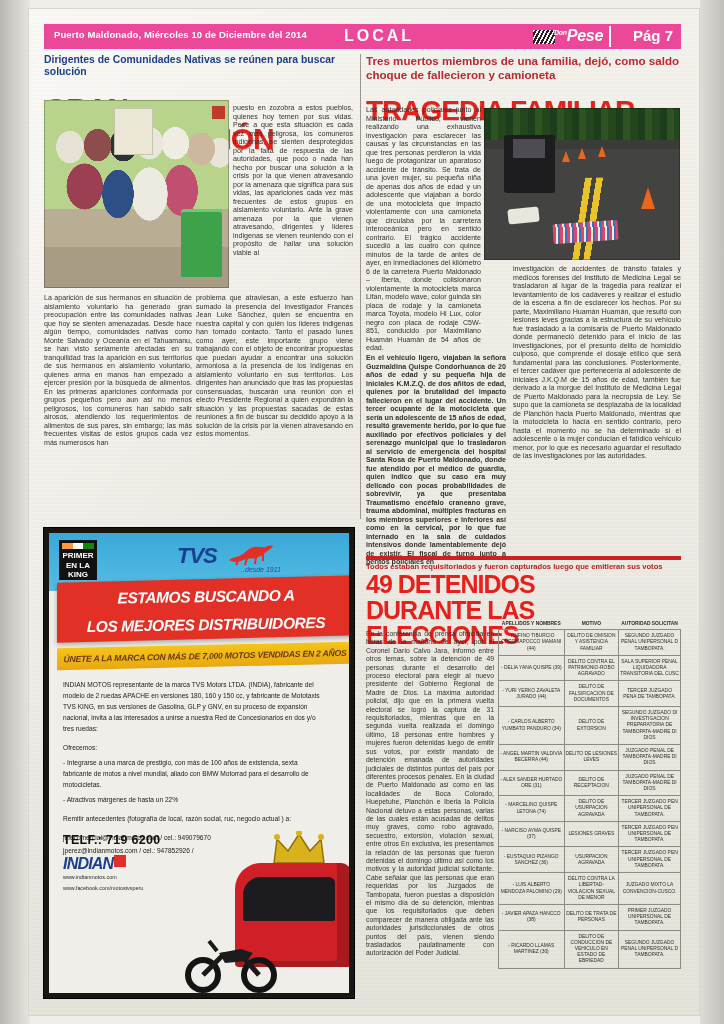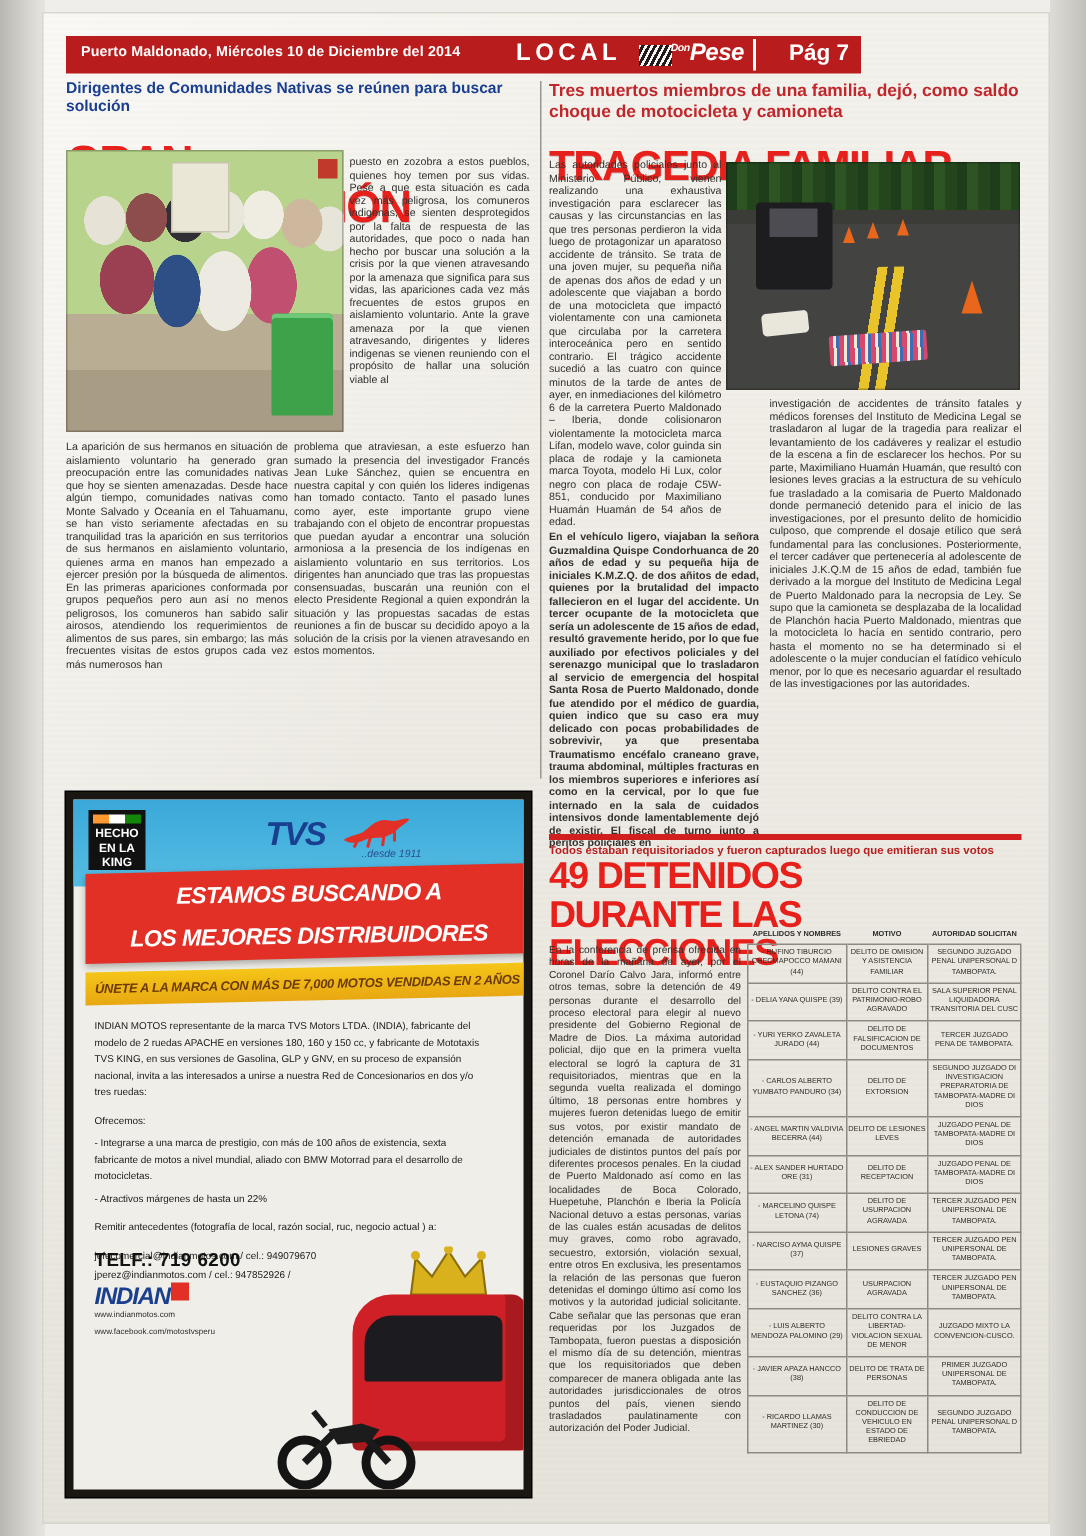--- a/index.html
+++ b/index.html
@@ -19,21 +19,21 @@
   #paper:after{
     content:"";position:absolute;inset:0;
     background:
       repeating-linear-gradient(0deg, rgba(0,0,0,.012) 0 2px, rgba(0,0,0,0) 2px 4px);
     pointer-events:none;
   }
   .edge-left{position:absolute;left:0;top:0;width:30px;height:1024px;background:linear-gradient(90deg,#b9b7b2,#d6d4cf 60%,#e7e5e0);}
   .edge-right{position:absolute;right:0;top:0;width:24px;height:1024px;background:linear-gradient(270deg,#c2c0bb,#dedcd7);}
 
   
-  .masthead{position:absolute;left:44px;top:24px;width:530px;height:25px;background:#b91c1c;}
+  .masthead{position:absolute;left:44px;top:24px;width:637px;height:25px;background:#ec4899;}
   .mast-date{position:absolute;left:10px;top:5px;color:#fff;font-size:9.5px;font-weight:bold;letter-spacing:.1px;font-family:"Liberation Sans",sans-serif;}
   .mast-section{position:absolute;left:300px;top:3px;color:#fff;font-size:16px;font-weight:bold;letter-spacing:3px;}
   .mast-brand{position:absolute;right:78px;top:3px;color:#fff;font-size:16px;font-weight:bold;font-style:italic;letter-spacing:-.3px;}
   .mast-brand .sup{font-size:7px;font-style:italic;vertical-align:super;font-weight:bold;}
   .mast-swoosh{position:absolute;right:126px;top:6px;width:22px;height:14px;
     background:repeating-linear-gradient(118deg,#fff 0 1.6px,#1b1b1b 1.6px 3.6px);opacity:.95;}
   .mast-div{position:absolute;right:70px;top:2px;width:2px;height:21px;background:#fff;}
   .mast-page{position:absolute;right:8px;top:3px;color:#fff;font-size:15px;font-weight:bold;}
 
   
@@ -179,21 +179,21 @@
 
   <div class="body-col" style="position:absolute;left:44px;top:294px;width:148px;">
     <p>La aparición de sus hermanos en situación de aislamiento   voluntario ha generado gran preocupación entre las comunidades nativas que hoy se sienten amenazadas. Desde hace algún tiempo, comunidades nativas como Monte Salvado y Oceanía en el Tahuamanu, se han visto seriamente afectadas en su tranquilidad tras la aparición en sus territorios de sus hermanos en aislamiento voluntario, quienes arma en manos han empezado a ejercer presión por la búsqueda de alimentos. En las primeras apariciones conformada por grupos pequeños pero aun así no menos peligrosos, los comuneros han sabido salir airosos, atendiendo los requerimientos de alimentos de sus pares, sin embargo; las más frecuentes visitas de estos grupos cada vez más numerosos han</p>
   </div>
   <div class="body-col" style="position:absolute;left:196px;top:294px;width:157px;">
     <p>problema que atraviesan, a este esfuerzo han sumado  la presencia del investigador Francés Jean Luke Sánchez, quien se encuentra en nuestra capital y con quién los lideres indigenas han tomado contacto. Tanto el pasado lunes como ayer, este importante grupo viene trabajando con el objeto de encontrar propuestas que puedan ayudar a encontrar una solución armoniosa a la presencia de los indígenas en aislamiento voluntario en sus territorios. Los dirigentes han anunciado que tras las propuestas consensuadas, buscarán una reunión con el electo Presidente Regional a quien expondrán la situación y las propuestas sacadas de estas reuniones a fin de buscar su decidido apoyo a la solución de la crisis por la vienen atravesando en estos momentos.</p>
   </div>
 
   <div class="col-r">
     <div class="kicker-r">Tres muertos miembros de una familia, dejó, como saldo</div>
-    <div class="kicker-r">choque de motocicleta y camioneta</div>
+    <div class="kicker-r">choque de fallecieron y camioneta</div>
     <div class="headline small">TRAGEDIA FAMILIAR</div>
   </div>
 
   <div class="photo ph-accident" style="position:absolute;left:484px;top:108px;width:196px;height:152px;">
     <div class="trees"></div>
     <div class="yellowline"></div>
     <div class="truck"></div>
     <div class="cone" style="left:40%;top:28%;"></div>
     <div class="cone" style="left:48%;top:26%;"></div>
     <div class="cone" style="left:58%;top:25%;"></div>
@@ -211,21 +211,21 @@
   <div class="body-col" style="position:absolute;left:513px;top:265px;width:168px;">
     <p>investigación de accidentes de tránsito fatales y médicos forenses del Instituto de Medicina Legal se trasladaron al lugar de la tragedia para realizar el levantamiento de los cadáveres y realizar el estudio de la escena a fin de esclarecer los hechos. Por su parte, Maximiliano Huamán Huamán, que resultó con lesiones leves gracias a la estructura de su vehículo fue trasladado a la comisaria de Puerto Maldonado donde permaneció detenido para el inicio de las investigaciones, por el presunto delito de homicidio culposo,  que comprende el dosaje etílico que será fundamental para las conclusiones. Posteriormente, el tercer cadáver que pertenecería al adolescente de iniciales J.K.Q.M de 15 años de edad, también fue derivado a la morgue del Instituto de Medicina Legal de Puerto Maldonado para la necropsia de Ley. Se supo que la camioneta se desplazaba de la localidad de Planchón hacia Puerto Maldonado, mientras que la motocicleta lo hacía en sentido contrario, pero hasta el momento no se ha determinado si el adolescente o la mujer conducían el fatídico vehículo menor, por lo que es necesario aguardar el resultado de las investigaciones por las autoridades.</p>
   </div>
 
   <div class="ad">
     <div class="ad-inner">
       <div class="ad-sky"></div>
 
       <div class="ad-made">
         <div class="tri"></div>
-        <div>HECHO</div>
+        <div>PRIMER</div>
         <div>EN LA</div>
         <div>KING</div>
       </div>
 
       <div class="tvs-logo">TVS</div>
       <svg class="tvs-horse" viewBox="0 0 48 22">
         <path d="M2,16 C8,12 12,13 16,10 C20,7 22,4 27,3 C31,2 34,4 38,3 C41,2 44,1 46,2 C44,5 41,6 39,8 C36,11 33,13 29,14 C25,15 20,14 16,16 C12,18 7,19 2,16 Z" fill="#e23027"></path>
         <path d="M12,15 L9,21 M20,14 L18,21 M29,13 L28,20 M36,10 L36,17" stroke="#e23027" stroke-width="2" fill="none"></path>
       </svg>
       <div class="tvs-since">..desde 1911</div>

